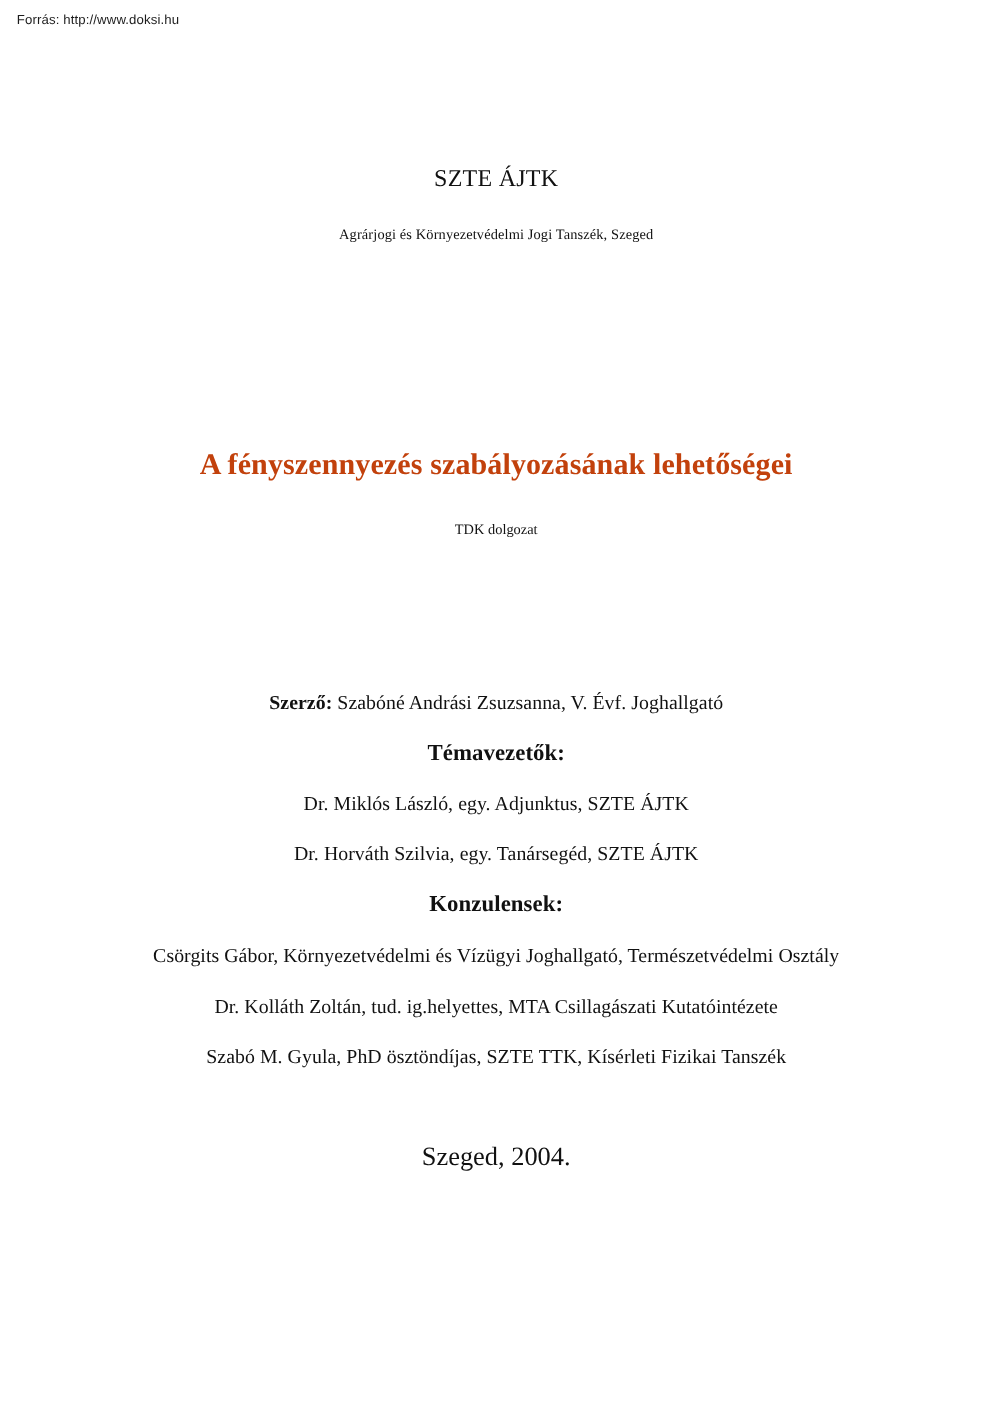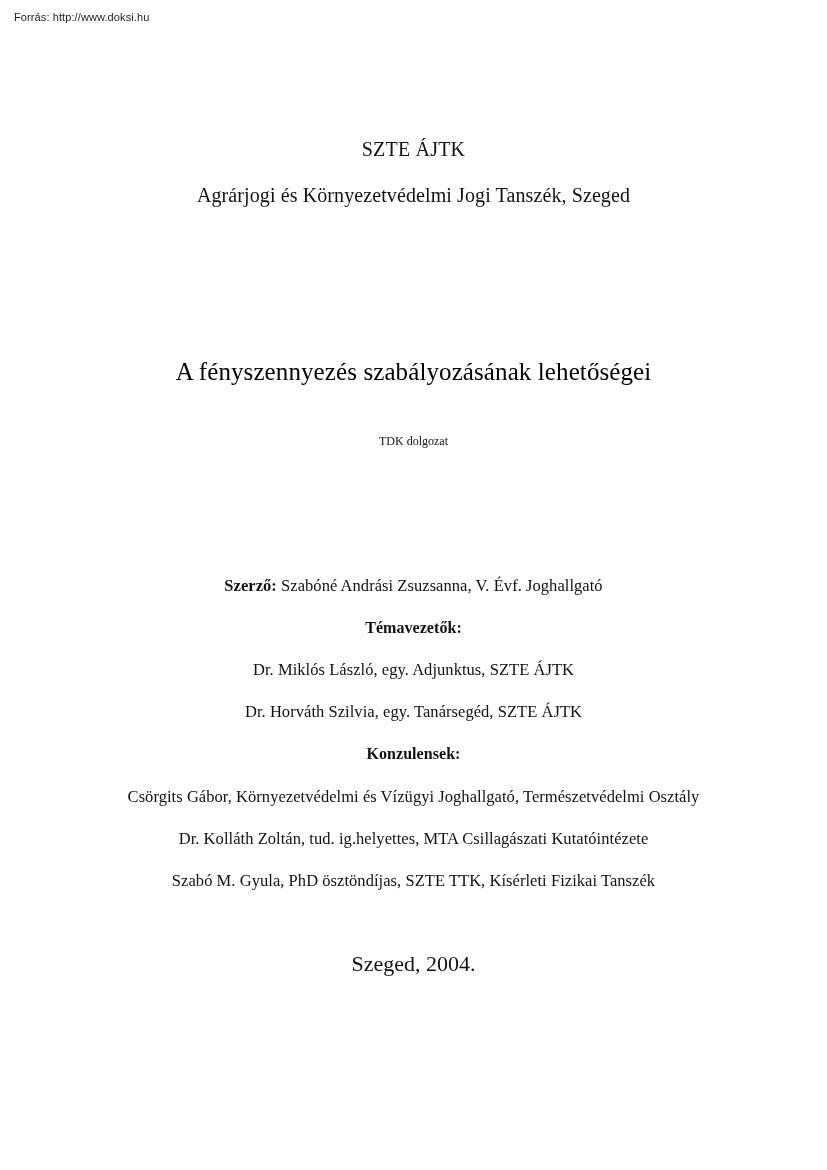--- a/index.html
+++ b/index.html
@@ -67,51 +67,51 @@
 
   
   .inst-1 {
     top: 96px;
     font-size: 20px;
     line-height: 26px;
     letter-spacing: 0.2px;
   }
   .inst-2 {
     top: 142px;
-    font-size: 20px;
+    font-size: 12px;
     line-height: 26px;
     letter-spacing: 0.1px;
   }
 
   
   .doc-title {
-    top: 316px;
+    top: 332px;
     font-size: 25px;
     line-height: 32px;
-    font-weight: normal;
+    font-weight: bold;
     letter-spacing: 0.1px;
-    color: #000000;
+    color: #c2410c;
   }
   .doc-subtitle {
     top: 388px;
     font-size: 12px;
     line-height: 26px;
   }
 
   
   .person {
     font-size: 16.5px;
     line-height: 22px;
     letter-spacing: 0.05px;
   }
   .role-label {
     font-weight: bold;
   }
   .section-heading {
-    font-size: 16px;
+    font-size: 19px;
     line-height: 22px;
     font-weight: bold;
     letter-spacing: 0.05px;
   }
 
   .r-author     { top: 535px; }
   .r-sup-head   { top: 577px; }
   .r-sup-1      { top: 619px; }
   .r-sup-2      { top: 661px; }
   .r-cons-head  { top: 703px; }

